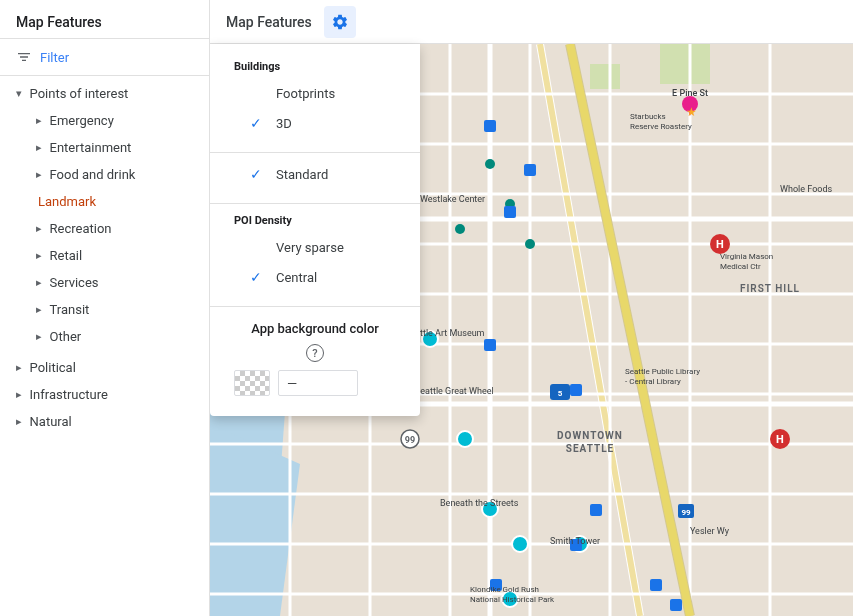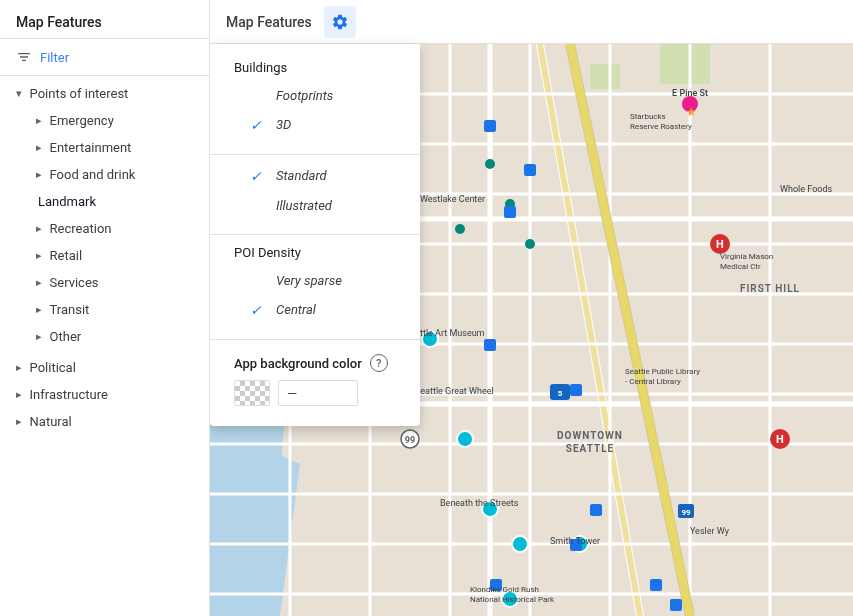--- a/index.html
+++ b/index.html
@@ -57,21 +57,21 @@
 
     .sidebar-item .chevron {
       color: #5f6368;
       font-size: 11px;
       margin-right: 2px;
     }
 
     .sidebar-item-child {
       padding-left: 38px;
       font-size: 13px;
-      color: #0f172a;
+      color: #c2410c;
     }
 
     
     .map-area {
       flex: 1;
       position: relative;
       overflow: hidden;
     }
 
     
@@ -120,35 +120,34 @@
       z-index: 100;
       border-radius: 0 0 4px 4px;
       padding: 12px 0;
     }
 
     .dropdown-section {
       padding: 0 0 8px 0;
     }
 
     .dropdown-section-header {
-      font-size: 13px;
-      font-weight: 400;
+      font-size: 11px;
+      font-weight: 700;
       color: #202124;
       padding: 4px 12px 6px 24px;
     }
 
     .dropdown-item {
       display: flex;
-      align-items: flex-start;
+      align-items: flex-end;
       padding: 7px 24px;
       cursor: pointer;
       color: #3c4043;
       font-size: 13px;
       gap: 10px;
-      font-style: italic;
     }
 
     .dropdown-item .check {
       width: 16px;
       font-size: 14px;
       color: #1a73e8;
     }
 
     .dropdown-item.indent {
       padding-left: 40px;
@@ -165,20 +164,21 @@
     }
 
     .app-bg-label {
       font-size: 13px;
       font-weight: 500;
       color: #202124;
       display: flex;
       align-items: center;
       gap: 8px;
       margin-bottom: 8px;
+      flex-direction: column;
     }
 
     .help-icon {
       width: 18px;
       height: 18px;
       border-radius: 50%;
       border: 1.5px solid #5f6368;
       display: inline-flex;
       align-items: center;
       justify-content: center;
@@ -437,24 +437,20 @@
       </div>
     </div>
 
     <hr class="dropdown-divider">
 
     <div class="dropdown-section">
       <div class="dropdown-item indent">
         <span class="check">✓</span>
         <span>Standard</span>
       </div>
-      <div class="dropdown-item indent">
-        <span class="check" style="width:16px;"></span>
-        <span>Illustrated</span>
-      </div>
     </div>
 
     <hr class="dropdown-divider">
 
     <div class="dropdown-section">
       <div class="dropdown-section-header">POI Density</div>
       <div class="dropdown-item indent">
         <span class="check" style="width:16px;"></span>
         <span>Very sparse</span>
       </div>

